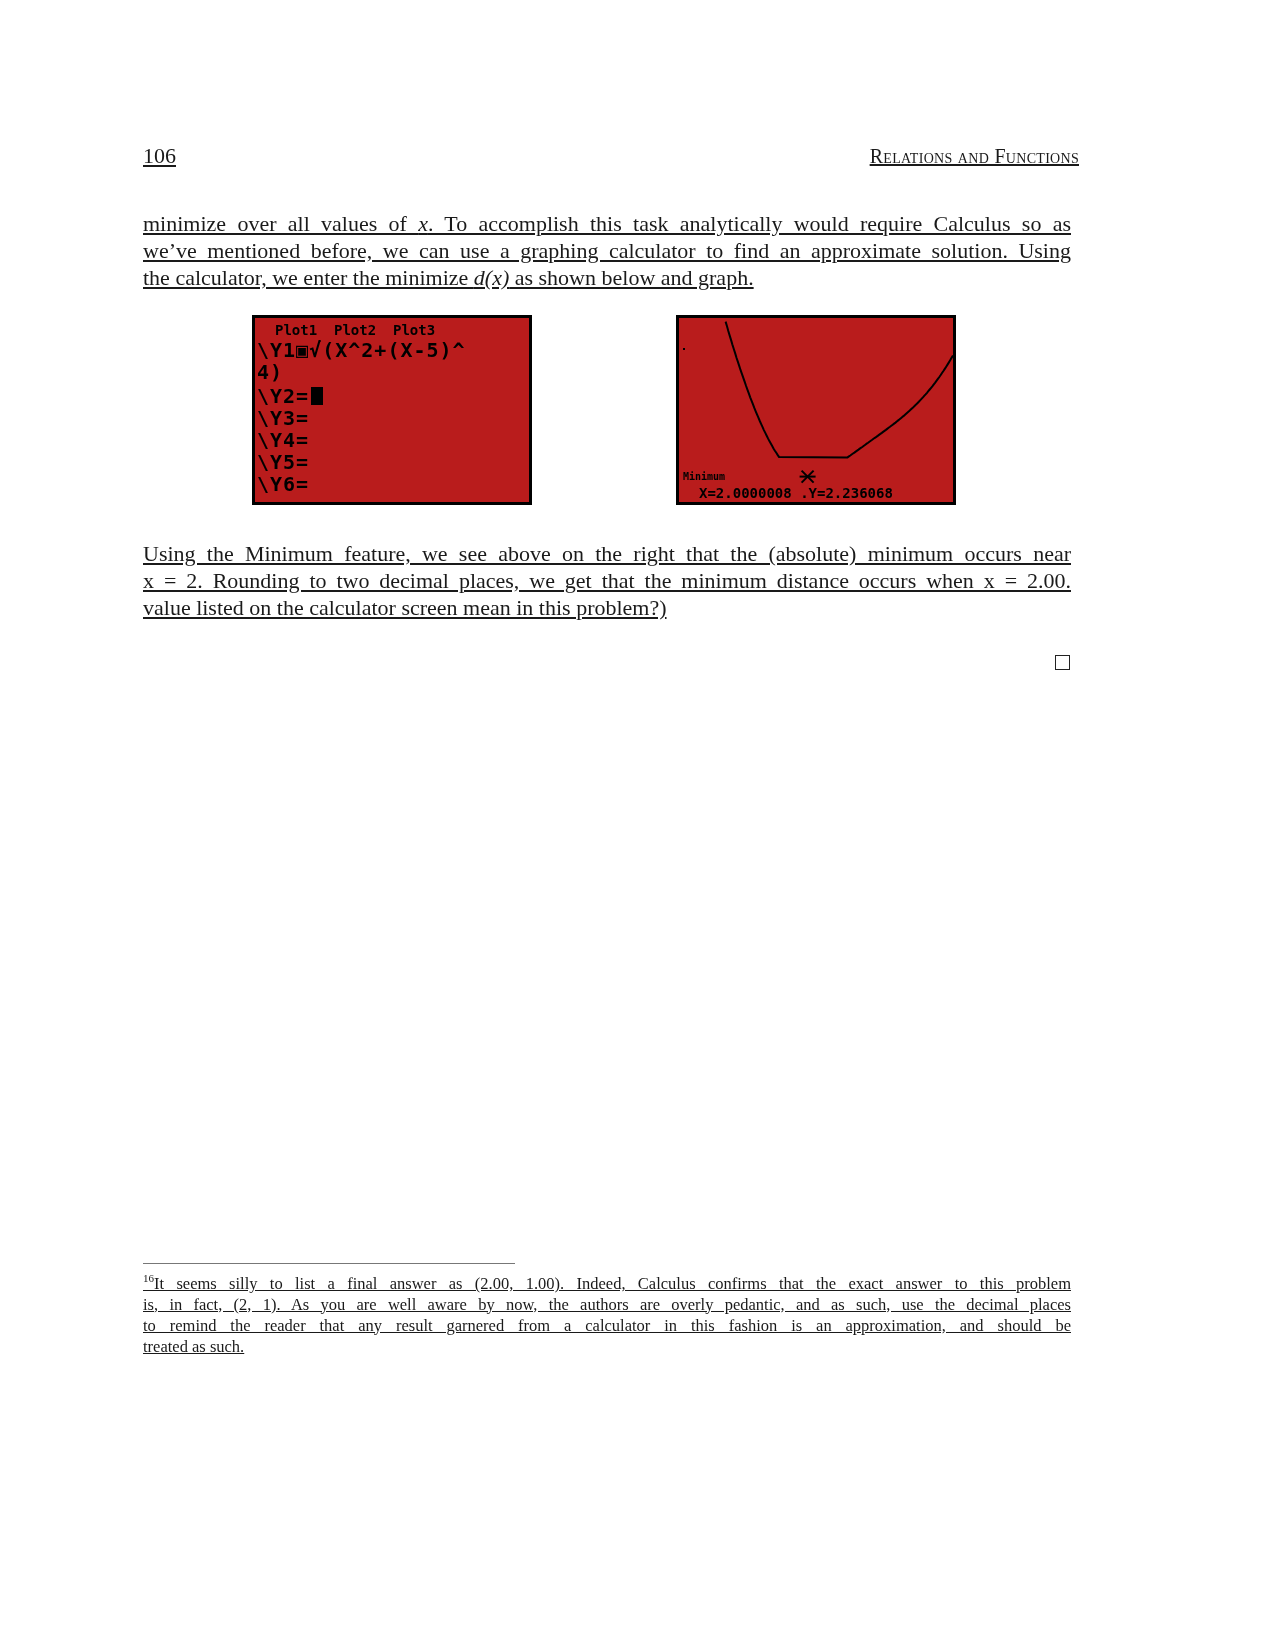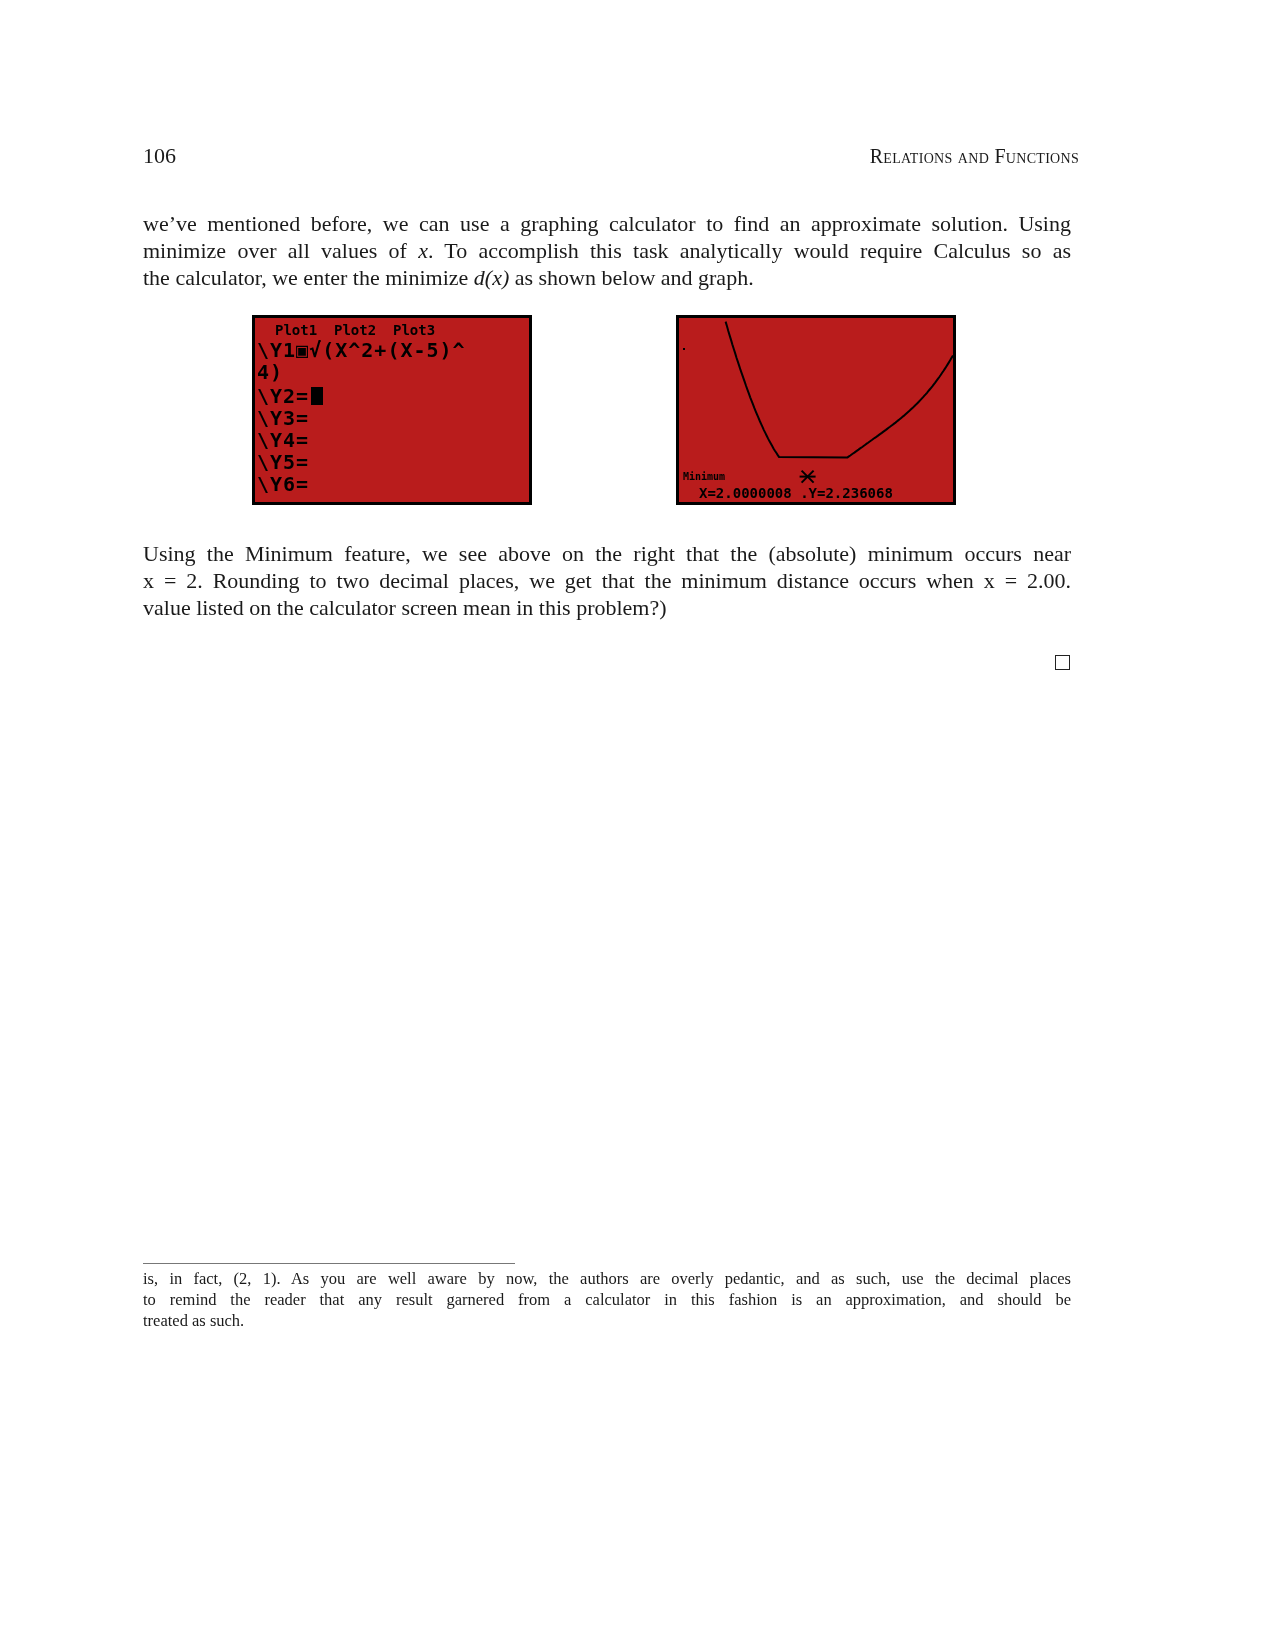--- a/index.html
+++ b/index.html
@@ -1,18 +1,18 @@
 <!DOCTYPE html>
 <html><head>
 <meta charset="utf-8">
 <style>
   html, body { margin: 0; padding: 0; background: #ffffff; }
   body { width: 1275px; height: 1650px; position: relative; overflow: hidden;
          font-family: "DejaVu Serif", "Liberation Serif", serif; color: #1a1a1a; }
-  .serif { font-family: "Liberation Serif", "DejaVu Serif", serif; }
+  .serif { font-family: "Liberation Serif", "DejaVu Serif", serif; text-decoration: underline; }
   .header-num { position: absolute; left: 143px; top: 143px; font-size: 22px; }
   .header-title { position: absolute; right: 196px; top: 145px; font-size: 20px; letter-spacing: 0.3px; font-variant: small-caps; }
   .para { position: absolute; left: 143px; width: 928px; font-size: 22px; line-height: 27px; text-align: justify; }
   .para1 { top: 210px; }
   .para2 { top: 540px; }
   .para p { margin: 0; text-align-last: justify; }
   .para p.last { text-align-last: left; }
   i.m { font-style: italic; }
   sup.fn { color: #1a1ab0; font-size: 14px; }
   .screen { position: absolute; border: 3px solid #000; background: #b91c1c; width: 280px; height: 190px; box-sizing: border-box;
@@ -32,22 +32,22 @@
   .footnote p.last { text-align-last: left; }
   .footnote sup { font-size: 11px; }
 </style>
 </head>
 <body>
 
 <div class="header-num serif">106</div>
 <div class="header-title serif">Relations and Functions</div>
 
 <div class="para para1 serif">
+  <p><span>minimize over all values of </span><i class="m">x</i><span>.  To accomplish this task analytically would require Calculus so as</span></p>
   <p><span>we’ve mentioned before, we can use a graphing calculator to find an approximate solution.  Using</span></p>
-  <p><span>minimize over all values of </span><i class="m">x</i><span>.  To accomplish this task analytically would require Calculus so as</span></p>
   <p class="last"><span>the calculator, we enter the minimize </span><i class="m">d(x)</i><span> as shown below and graph.</span></p>
 </div>
 
 <div class="screen screen-left">
   <div class="plots-line">Plot1  Plot2  Plot3</div>
   <div class="calc-line" style="top:22px">\Y1▣√(X^2+(X-5)^</div>
   <div class="calc-line" style="top:44px">4)</div>
   <div class="calc-line" style="top:68px"><span>\Y2=</span><span class="cursor"></span></div>
   <div class="calc-line" style="top:90px">\Y3=</div>
   <div class="calc-line" style="top:112px">\Y4=</div>
@@ -71,16 +71,17 @@
 
 <div class="para para2 serif">
   <p>Using the Minimum feature, we see above on the right that the (absolute) minimum occurs near</p>
   <p>x = 2. Rounding to two decimal places, we get that the minimum distance occurs when x = 2.00.</p>
   <p class="last">value listed on the calculator screen mean in this problem?)</p>
 </div>
 <div class="qed-box"></div>
 
 <div class="fn-rule"></div>
 <div class="footnote serif">
+  <p><sup>16</sup><span>It seems silly to list a final answer as (2.00, 1.00).  Indeed, Calculus confirms that the exact answer to this problem</span></p>
   <p>is, in fact, (2, 1).  As you are well aware by now, the authors are overly pedantic, and as such, use the decimal places</p>
   <p>to remind the reader that any result garnered from a calculator in this fashion is an approximation, and should be</p>
   <p class="last">treated as such.</p>
 </div>
 
 </body></html>

